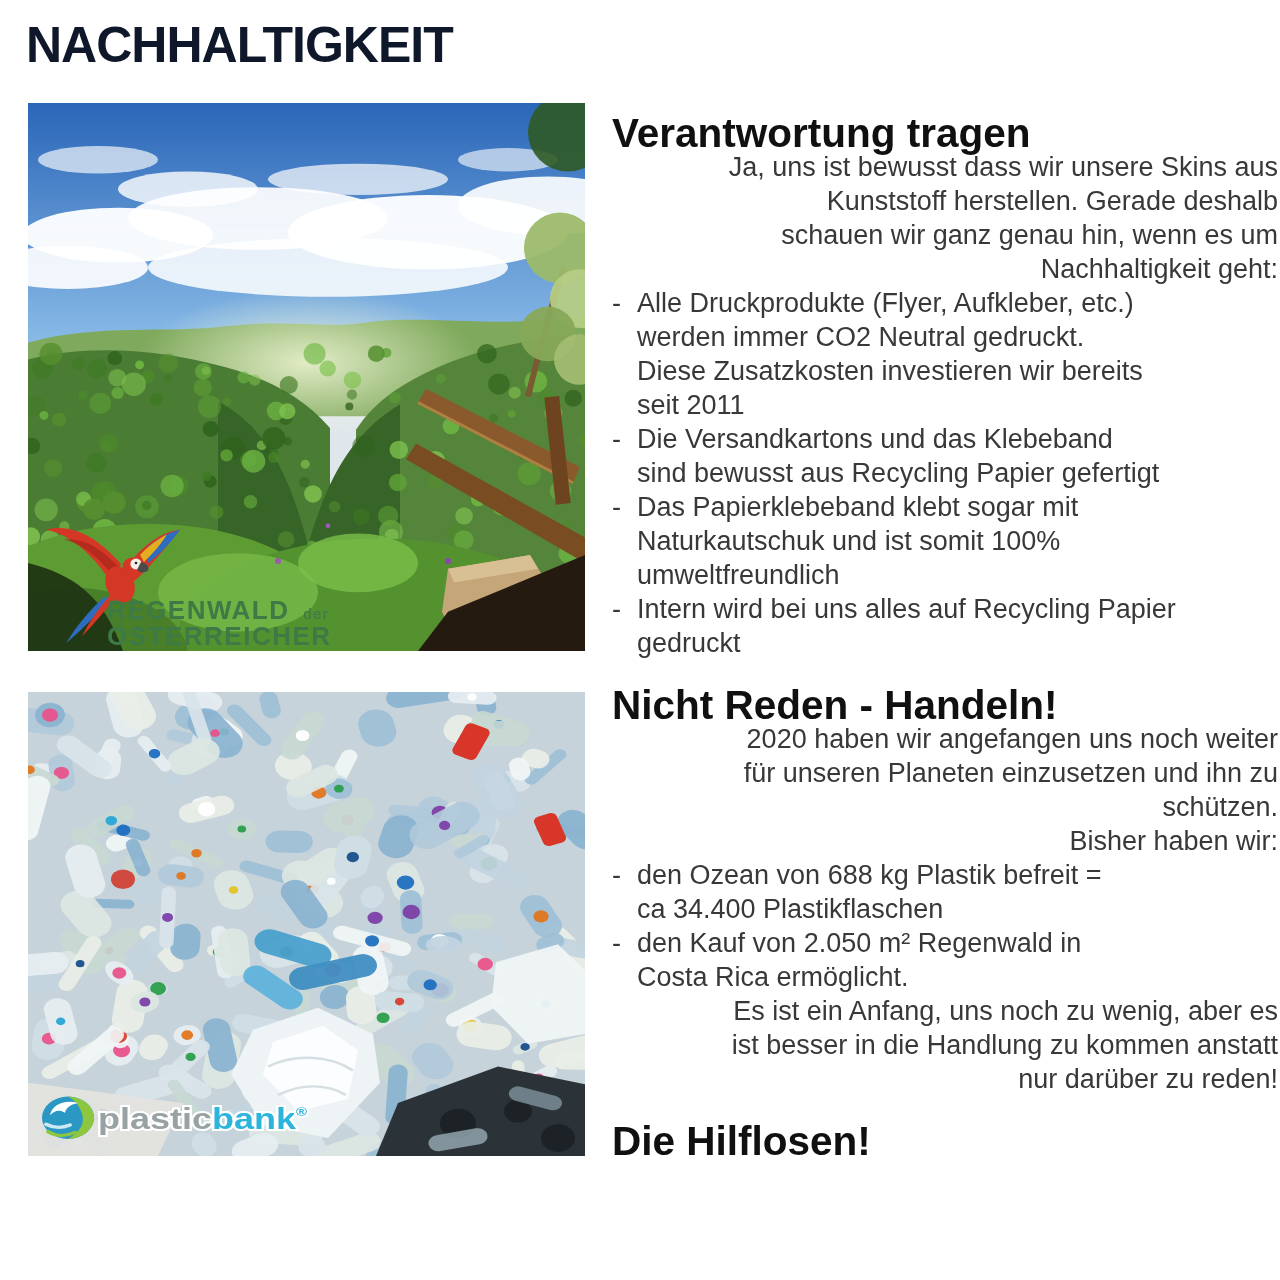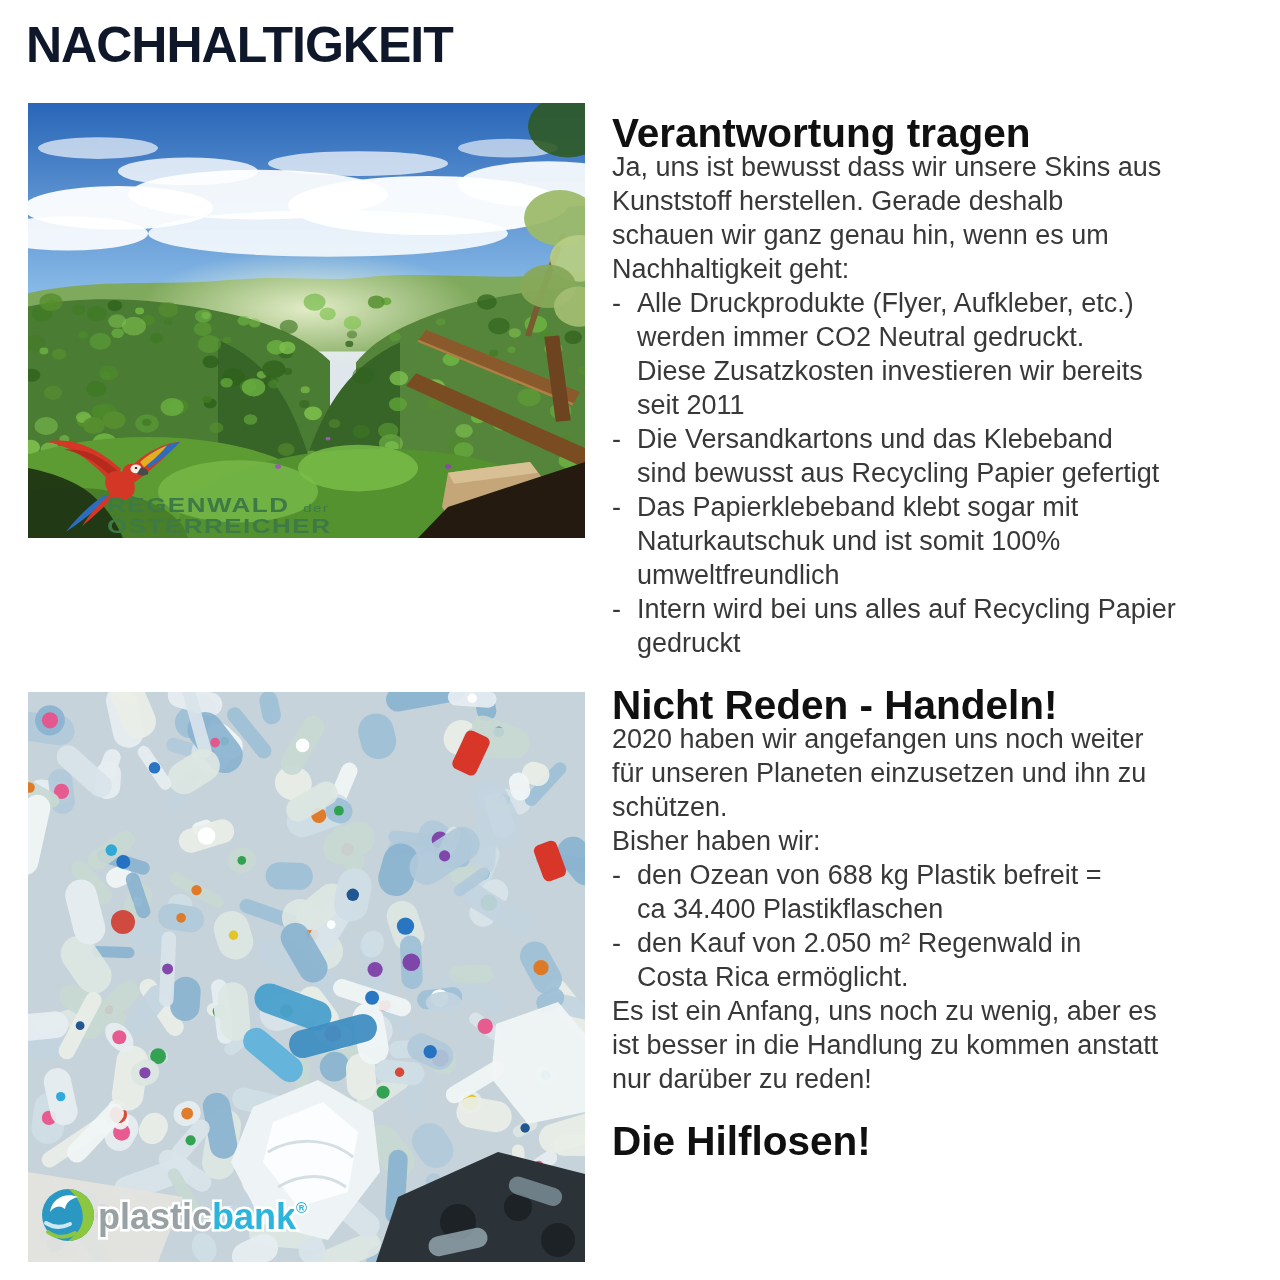--- a/index.html
+++ b/index.html
@@ -6,32 +6,32 @@
   html,body { width:1280px; height:1280px; background:#ffffff; overflow:hidden; }
   body { font-family:"Liberation Sans", sans-serif; position:relative; }
 
   .page-title{
     position:absolute; left:26px; top:16px;
     font-size:50px; font-weight:900; letter-spacing:-1px;
     color:#0f172a; white-space:nowrap;
   }
 
   .img-card{ position:absolute; left:28px; width:557px; overflow:hidden; background:#dfe7ec; }
-  #rainforest-card{ top:103px; height:435px; }
-  #plastic-card{ top:692px; height:570px;text-align:right; }
+  #rainforest-card{ top:103px; height:548px; }
+  #plastic-card{ top:692px; height:464px;text-align:right; }
   .img-card svg{ display:block; width:100%; height:100%; }
 
   .right-col{
     position:absolute; left:612px; top:116px; width:666px;
     font-size:27px; line-height:34px; color:#383838;
   }
   .blk{ margin:0; }
   .blk.heading{ font-weight:700; color:#101010; margin-top:28px; }
   .blk.heading:first-child{ margin-top:0; }
-  .blk.text{ white-space:pre-line; }
+  .blk.text{ white-space:pre-line;text-align:right; }
   .blk.bullet{ display:flex; }
   .blk.bullet .dash{ width:25px; flex:none; }
   .blk.bullet .btxt{ white-space:pre-line; flex:1; }
   .blk.bullet + .blk.text{ }
 </style>
 </head>
 <body>
 
 <h1 class="page-title">NACHHALTIGKEIT</h1>
 

